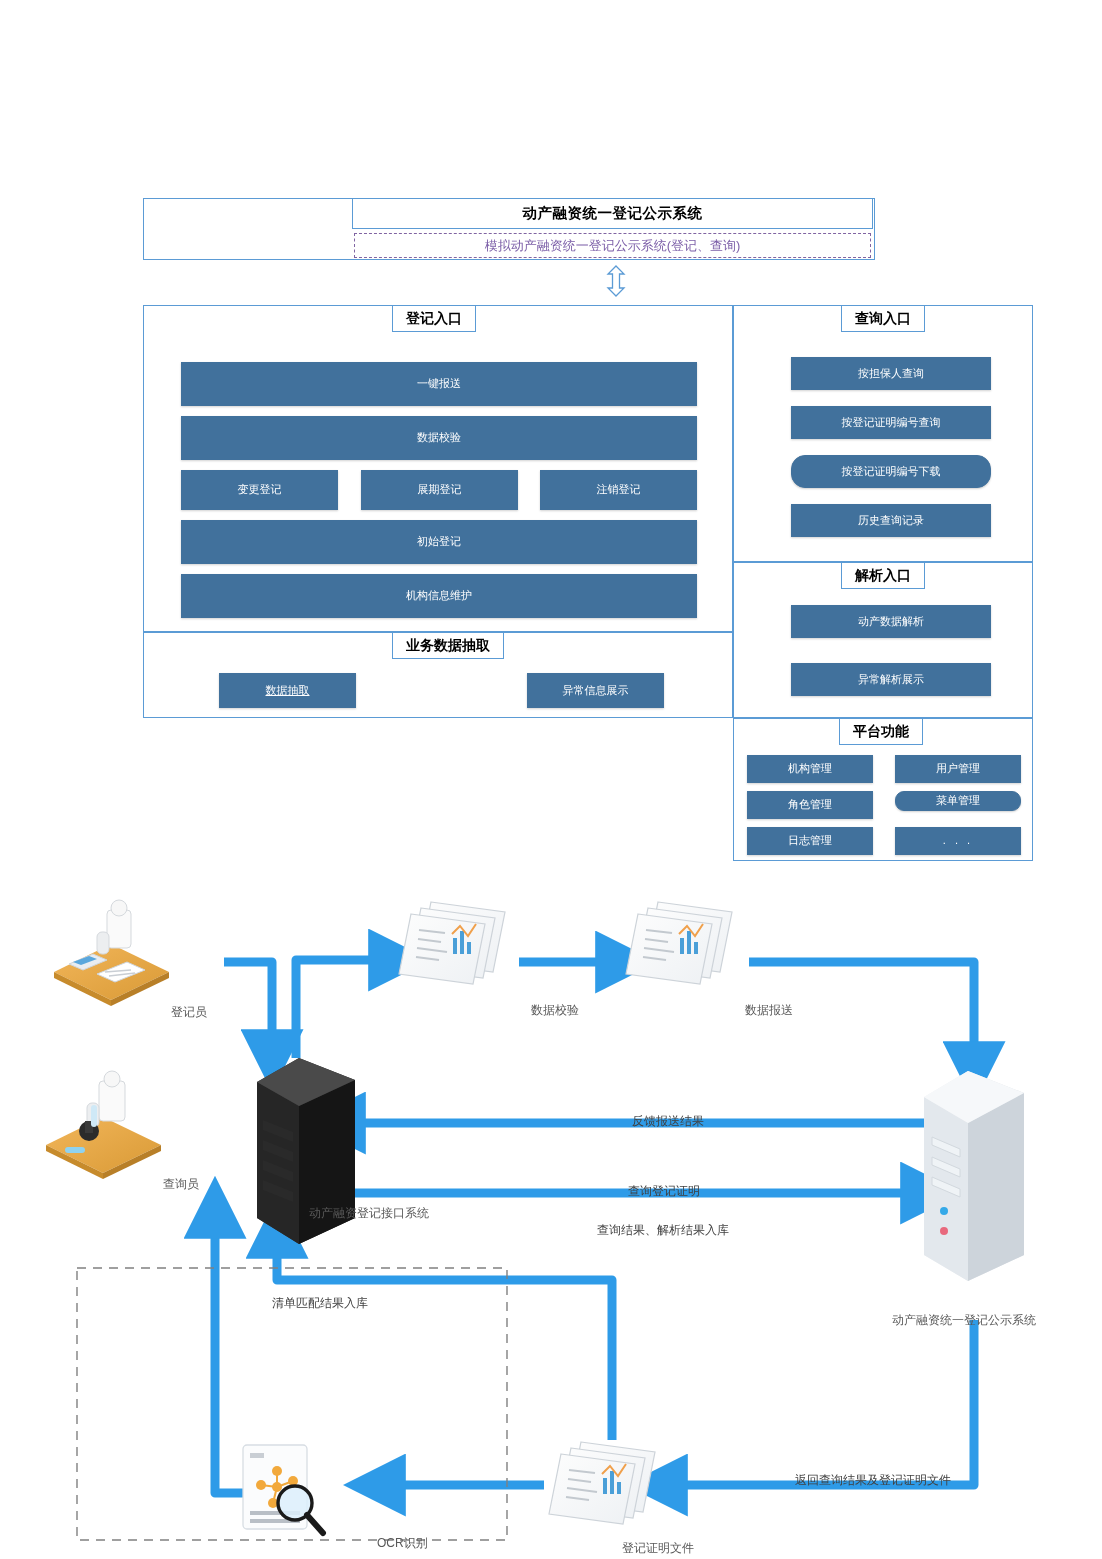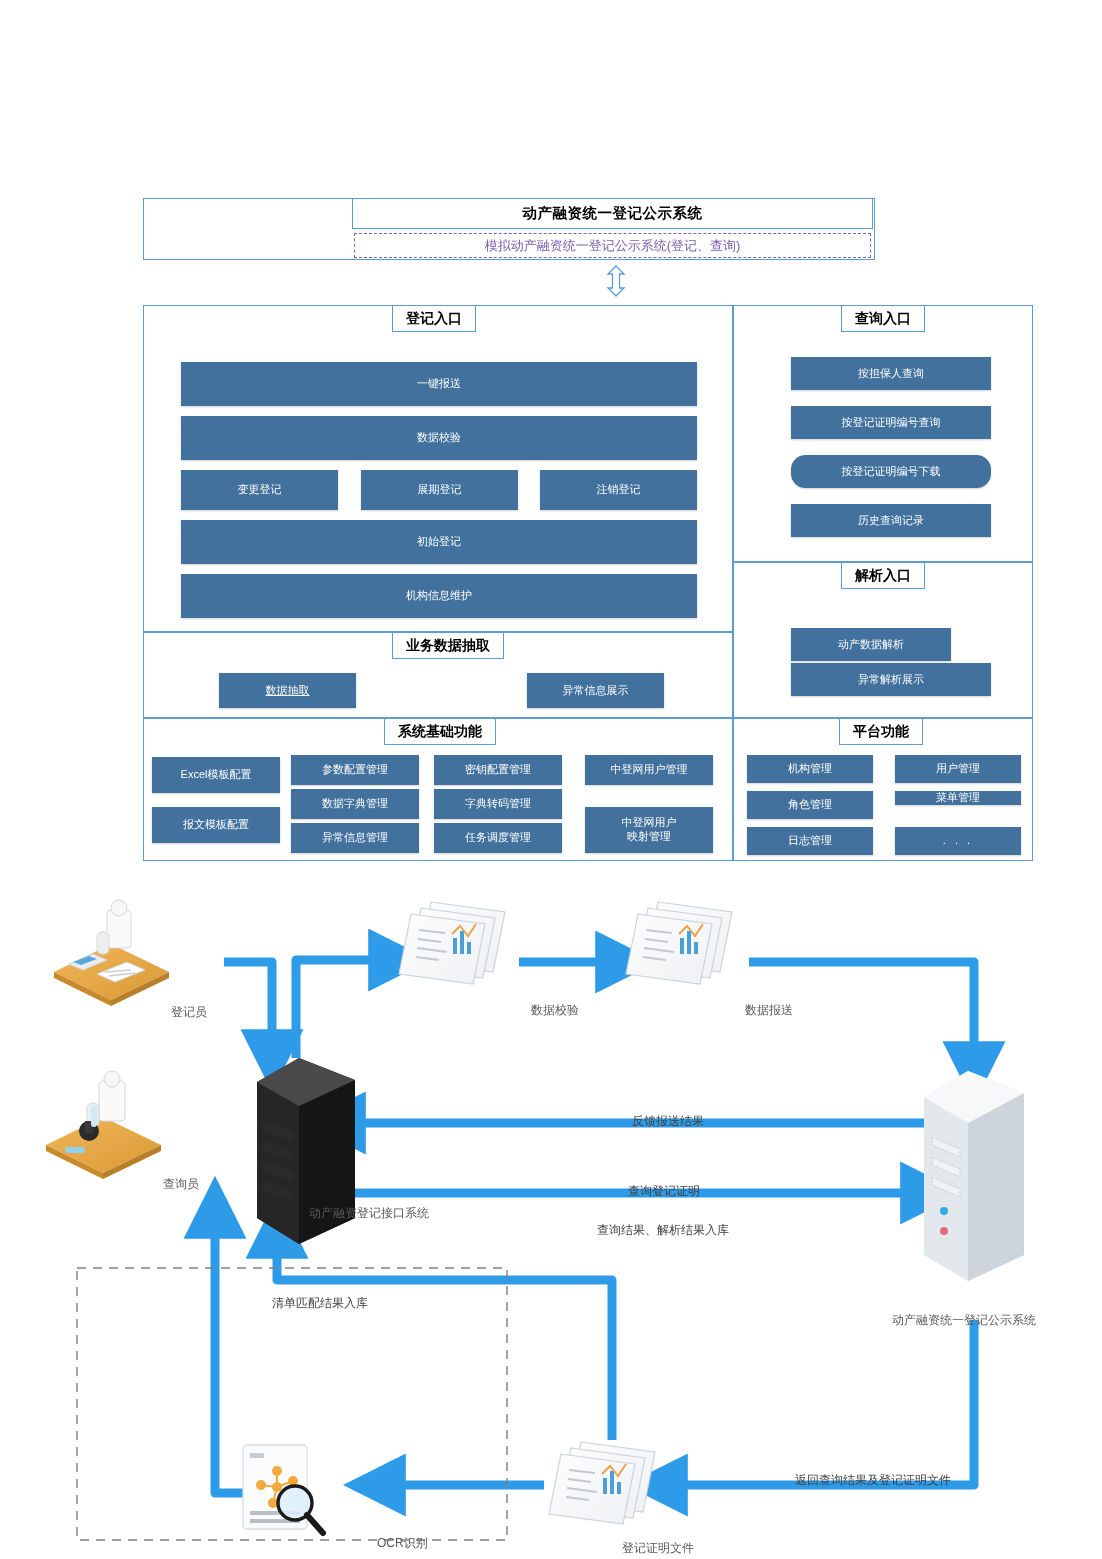--- a/index.html
+++ b/index.html
@@ -108,62 +108,44 @@
       <div class="blk" style="left:37px; top:268px; width:516px; height:44px;">机构信息维护</div>
     </div>
 
     <div class="panel" style="left:0; top:327px; width:590px; height:86px;">
       <div class="panel-title" style="left:248px;">业务数据抽取</div>
 
       <div class="blk" style="left:75px; top:40px; width:137px; height:35px;text-decoration:underline;">数据抽取</div>
       <div class="blk" style="left:383px; top:40px; width:137px; height:35px;">异常信息展示</div>
     </div>
 
-    <div class="panel" style="left:0; top:413px; width:590px; height:143px;">
-      <div class="panel-title" style="left:240px;">系统基础功能</div>
-
-      <div class="blk" style="left:8px; top:38px; width:128px; height:36px;">Excel模板配置</div>
-      <div class="blk" style="left:8px; top:88px; width:128px; height:36px;">报文模板配置</div>
-
-      <div class="blk" style="left:147px; top:36px; width:128px; height:30px;">参数配置管理</div>
-      <div class="blk" style="left:147px; top:70px; width:128px; height:30px;">数据字典管理</div>
-      <div class="blk" style="left:147px; top:104px; width:128px; height:30px;">异常信息管理</div>
-
-      <div class="blk" style="left:290px; top:36px; width:128px; height:30px;">密钥配置管理</div>
-      <div class="blk" style="left:290px; top:70px; width:128px; height:30px;">字典转码管理</div>
-      <div class="blk" style="left:290px; top:104px; width:128px; height:30px;">任务调度管理</div>
-
-      <div class="blk" style="left:441px; top:36px; width:128px; height:30px;">中登网用户管理</div>
-      <div class="blk two-line" style="left:441px; top:88px; width:128px; height:46px; white-space:pre-line;">中登网用户
-映射管理</div>
-    </div>
 
     <div class="panel" style="left:590px; top:0; width:300px; height:257px;">
       <div class="panel-title" style="left:107px;">查询入口</div>
 
       <div class="blk" style="left:57px; top:51px; width:200px; height:33px;">按担保人查询</div>
       <div class="blk" style="left:57px; top:100px; width:200px; height:33px;">按登记证明编号查询</div>
       <div class="blk" style="left:57px; top:149px; width:200px; height:33px;border-radius:14px;">按登记证明编号下载</div>
       <div class="blk" style="left:57px; top:198px; width:200px; height:33px;">历史查询记录</div>
     </div>
 
     <div class="panel" style="left:590px; top:257px; width:300px; height:156px;">
       <div class="panel-title" style="left:107px;">解析入口</div>
 
-      <div class="blk" style="left:57px; top:65px; width:160px; height:33px;">动产数据解析</div>
+      <div class="blk" style="left:57px; top:42px; width:200px; height:33px;">动产数据解析</div>
       <div class="blk" style="left:57px; top:100px; width:200px; height:33px;">异常解析展示</div>
     </div>
 
     <div class="panel" style="left:590px; top:413px; width:300px; height:143px;">
       <div class="panel-title" style="left:105px;">平台功能</div>
 
       <div class="blk" style="left:13px; top:36px; width:126px; height:28px;">机构管理</div>
       <div class="blk" style="left:161px; top:36px; width:126px; height:28px;">用户管理</div>
       <div class="blk" style="left:13px; top:72px; width:126px; height:28px;">角色管理</div>
-      <div class="blk" style="left:161px; top:72px; width:126px; height:14px;">菜单管理</div>
+      <div class="blk" style="left:161px; top:72px; width:126px; height:20px;border-radius:9px;">菜单管理</div>
       <div class="blk" style="left:13px; top:108px; width:126px; height:28px;">日志管理</div>
       <div class="blk" style="left:161px; top:108px; width:126px; height:28px; letter-spacing:3px;">. . .</div>
     </div>
 
   </div>
 </div>
 
 <div id="flow">
 
   <svg width="1102" height="679" viewBox="0 0 1102 679">

